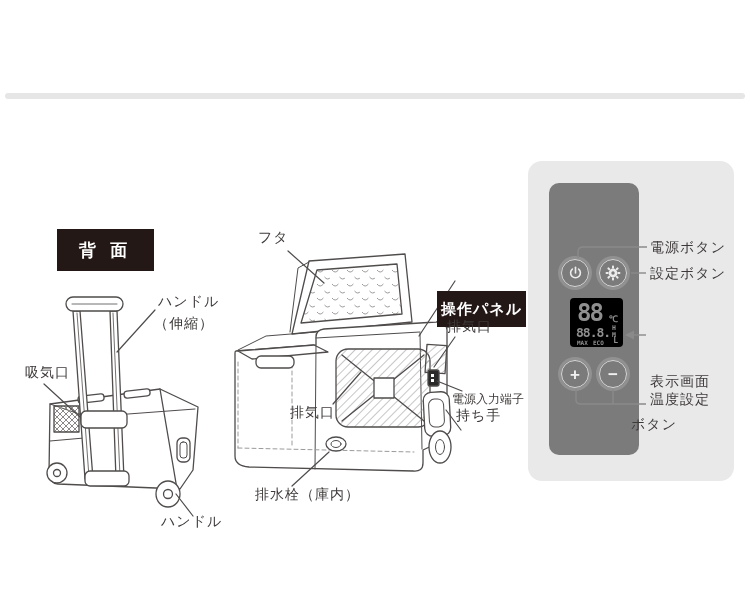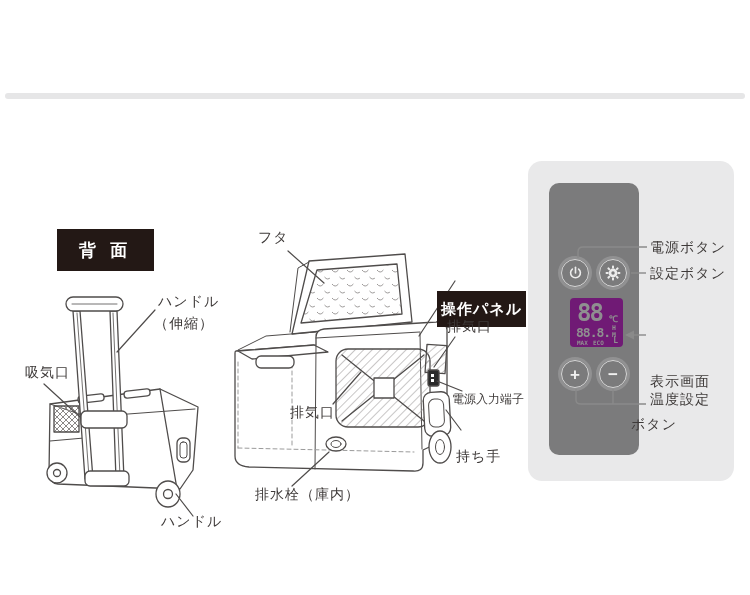--- a/index.html
+++ b/index.html
@@ -18,21 +18,21 @@
   
   .callout{font-size:14px;letter-spacing:1px;color:#3e3a39;white-space:nowrap;line-height:1.2;}
   .callout.small{font-size:12px;letter-spacing:0;}
   
   .backdrop{left:528px;top:161px;width:206px;height:320px;border-radius:14px;background:#e9e9ea;}
   .panel{left:549px;top:183px;width:90px;height:272px;border-radius:10px;background:#7b7b7c;}
   .pbtn{width:28px;height:28px;border-radius:50%;border:1.4px solid #d6d6d6;background:transparent;
         box-shadow:0 0 0 3px rgba(235,235,235,0.20);display:flex;align-items:center;justify-content:center;
         padding:0;cursor:pointer;}
   .pbtn span{color:#f0f0f0;font-size:17px;font-weight:bold;line-height:1;}
-  .display{left:570px;top:298px;width:53px;height:49px;background:#701a75;border-radius:4px;}
+  .display{left:570px;top:298px;width:53px;height:49px;background:#000000;border-radius:4px;}
   .seg{font-family:"DejaVu Sans Mono",monospace;color:#8f8f90;font-weight:bold;position:absolute;}
   .d-main{left:7px;top:1px;font-size:24px;letter-spacing:-2px;}
   .d-unit{left:39px;top:14px;font-size:9px;letter-spacing:0;}
   .d-sub{left:6px;top:27px;font-size:13px;letter-spacing:-1px;text-align:center;}
   .d-h{right:7px;top:26px;font-size:6.5px;}
   .d-m{right:7px;top:33px;font-size:6.5px;}
   .d-max{left:7px;top:41px;font-size:6px;}
   .d-eco{left:23px;top:41px;font-size:6px;}
   .d-l{right:5px;top:38px;font-size:8px;}
   svg.overlay{position:absolute;left:0;top:0;pointer-events:none;}
@@ -206,21 +206,21 @@
     <span>操作パネル</span>
   </div>
 
   <div class="abs callout z3" style="left:158px;top:293px;text-align:right;">ハンドル</div>
   <div class="abs callout z3" style="left:154px;top:315px;">（伸縮）</div>
   <div class="abs callout z3" style="left:25px;top:364px;">吸気口</div>
   <div class="abs callout z3" style="left:161px;top:513px;">ハンドル</div>
   <div class="abs callout z3" style="left:258px;top:230px;font-family:Liberation Mono, monospace;">フタ</div>
   <div class="abs callout z3" style="left:447px;top:318px;">排気口</div>
   <div class="abs callout small z3" style="left:452px;top:392px;">電源入力端子</div>
-  <div class="abs callout z3" style="left:456px;top:448px;">持ち手</div>
+  <div class="abs callout z3" style="left:456px;top:407px;">持ち手</div>
   <div class="abs callout z3" style="left:290px;top:404px;">排気口</div>
   <div class="abs callout z3" style="left:255px;top:486px;">排水栓（庫内）</div>
   <div class="abs callout z3" style="left:650px;top:239px;">電源ボタン</div>
   <div class="abs callout z3" style="left:650px;top:265px;">設定ボタン</div>
   <div class="abs callout z3" style="left:650px;top:327px;margin-top:46px;">表示画面</div>
   <div class="abs callout z3" style="left:650px;top:391px;">温度設定</div>
   <div class="abs callout z3" style="left:631px;top:416px;">ボタン</div>
 
 </div>
 

